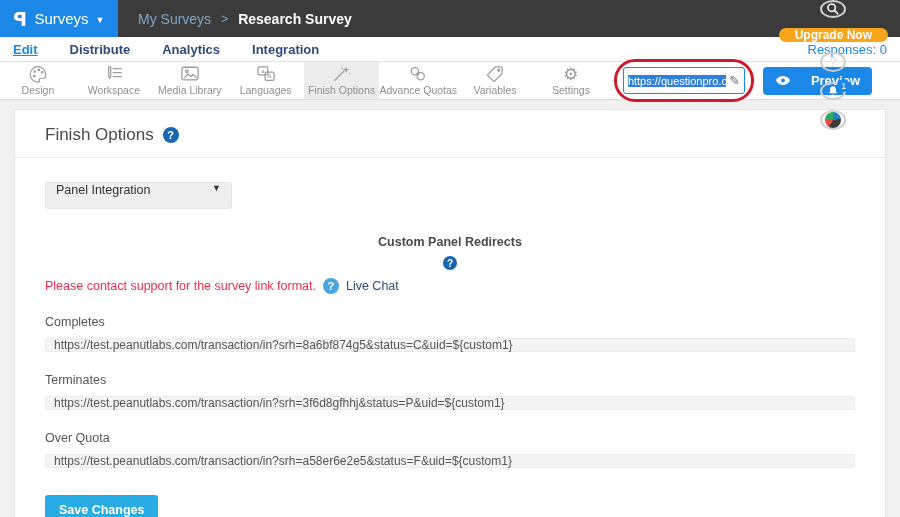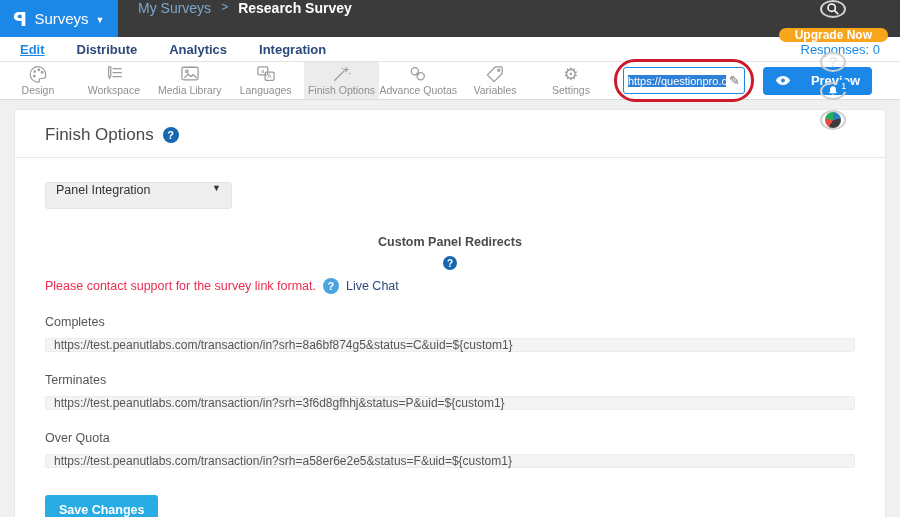--- a/index.html
+++ b/index.html
@@ -5,33 +5,33 @@
   * { margin:0; padding:0; box-sizing:border-box; }
   html,body { width:900px; height:517px; overflow:hidden; }
   body { font-family:"Liberation Sans","DejaVu Sans",sans-serif; background:#f0f0f1; font-size:13px; color:#444; }
 
   
   .topbar { height:37px; background:#3b3b3b; display:flex; align-items:stretch; }
   .logo-block { width:118px; background:#1b87e6; color:#fff; display:flex; align-items:center; justify-content:center; gap:7px; cursor:pointer; }
   .logo-glyph { font-weight:bold; font-size:19px; transform:scaleX(-1); font-family:"DejaVu Sans",sans-serif; }
   .logo-label { font-size:15px; }
   .logo-caret { font-size:9px; margin-top:2px; }
-  .breadcrumb { display:flex; gap:10px; margin-left:20px; font-size:14px; }
+  .breadcrumb { display:flex; align-items:center; gap:10px; margin-left:20px; font-size:14px; }
   .crumb-parent { color:#7fa6c9; cursor:pointer; }
   .crumb-sep { color:#7fa6c9; font-size:12px; }
   .crumb-current { color:#fff;font-weight:bold; }
   .topbar-right { margin-left:auto; display:flex; align-items:center; gap:10px; padding-right:12px;flex-direction:column; }
   .circle-btn { width:26px; height:26px; border:2px solid #cfcfcf; border-radius:50%; display:flex; align-items:center; justify-content:center; color:#e8e8e8; cursor:pointer; background:transparent; position:relative; }
   .upgrade-btn { background:#f9a51b; color:#fff; border:none; border-radius:14px; height:25px; padding:0 16px; font-size:12px; font-weight:bold; cursor:pointer; font-family:inherit; }
   .help-q { font-size:14px; font-weight:bold; }
   .badge { position:absolute; top:-5px; right:-6px; background:#1b87e6; color:#fff; font-size:9px; min-width:13px; height:13px; border-radius:7px; display:flex; align-items:center; justify-content:center; padding:0 2px; }
   .avatar-core { width:16px; height:16px; border-radius:50%; background:conic-gradient(from 210deg,#e74c3c 0 70deg,#27ae60 70deg 150deg,#2980b9 150deg 230deg,#3b3b3b 230deg 360deg); }
 
   
-  .subnav { height:25px; background:#fff; display:flex; align-items:center; padding:0 20px; border-bottom:1px solid #e3e3e3; }
+  .subnav { height:25px; background:#fff; display:flex; align-items:center; padding:0 13px; border-bottom:1px solid #e3e3e3; }
   .subnav-item { font-size:13px; font-weight:bold; color:#2d4a7a; margin-right:32px; cursor:pointer; text-decoration:none; }
   .subnav-item.active { color:#1b87e6; text-decoration:underline; }
   .responses { margin-left:auto; color:#1b87e6; font-size:13px; }
 
   
   .toolbar { height:38px; background:#fff; border-bottom:1px solid #dcdcdc; display:flex; align-items:stretch; }
   .tool-item { width:80px; display:flex; flex-direction:column; align-items:center; justify-content:flex-start; padding-top:3px; gap:1px; cursor:pointer; }
   .tool-item.active { background:#ececec; }
   .tool-item svg { display:block; }
   .tool-label { font-size:10.5px; color:#8f8f8f; white-space:nowrap; }

